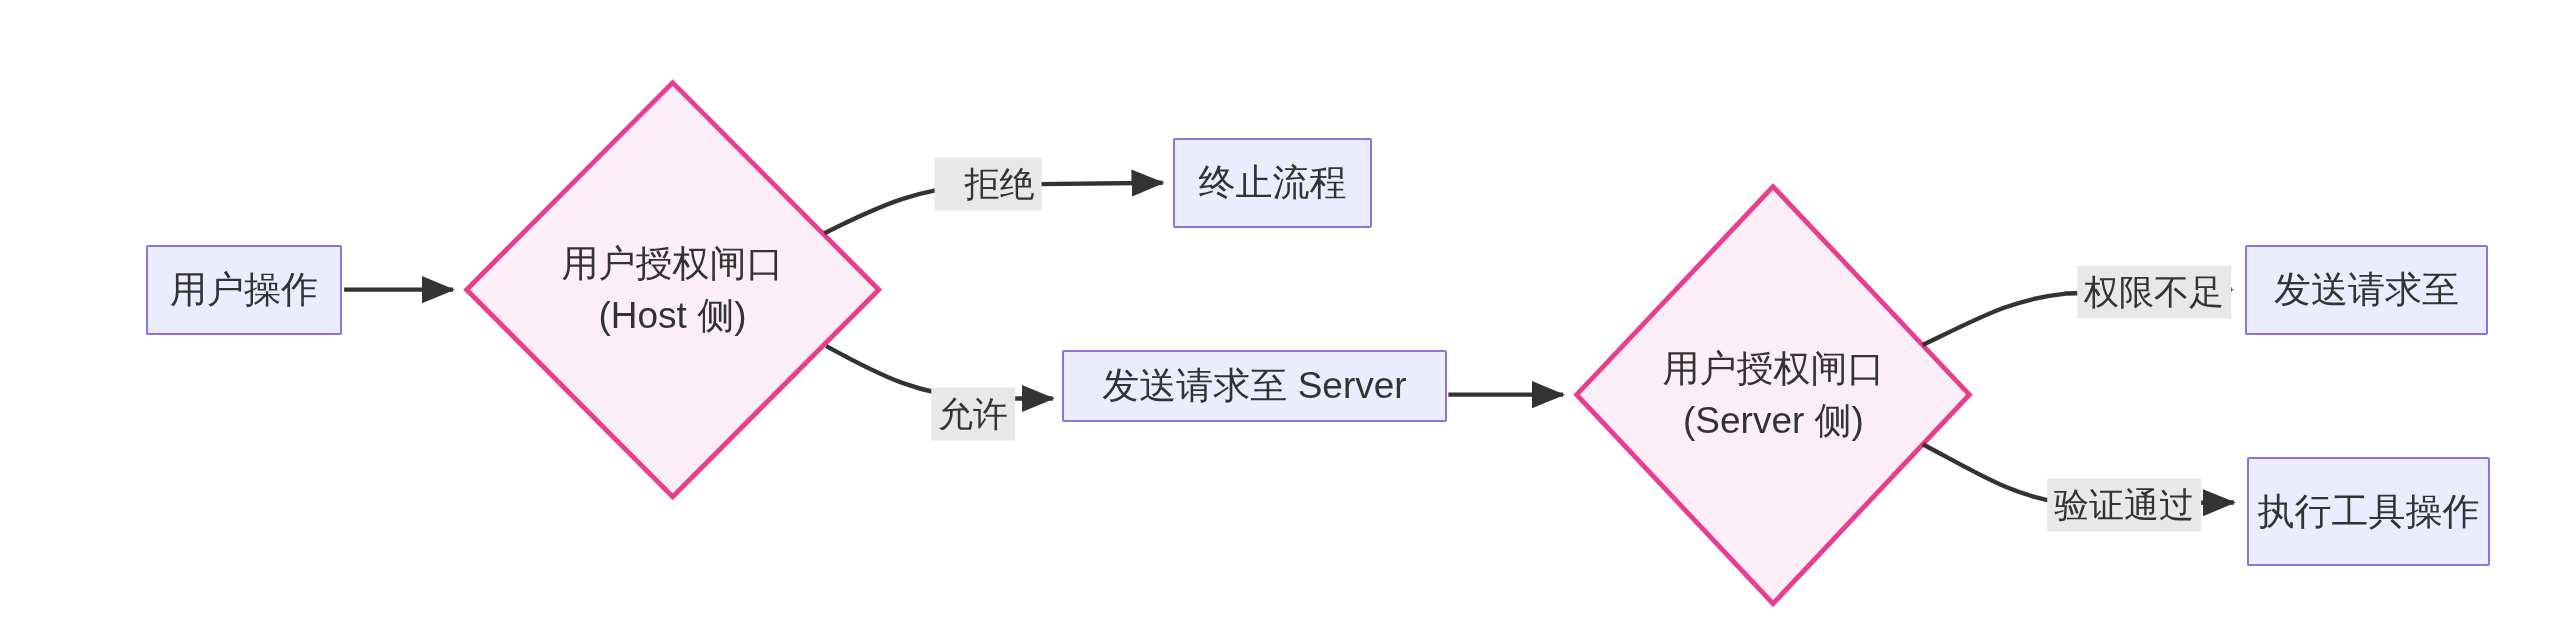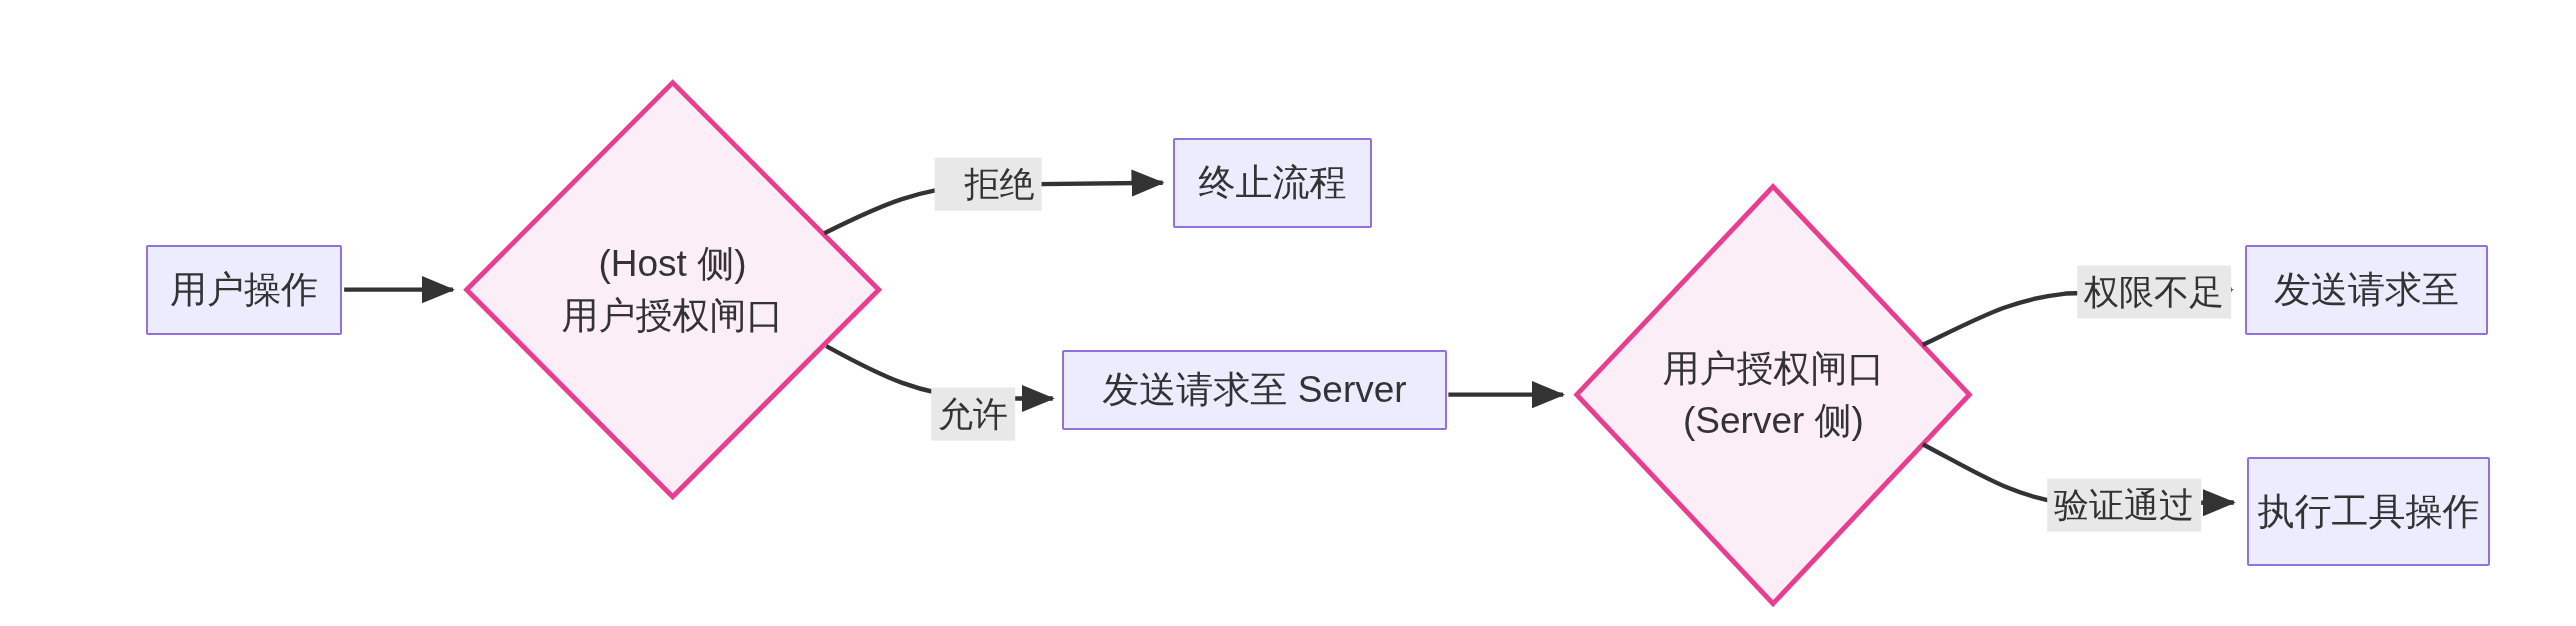--- a/index.html
+++ b/index.html
@@ -59,35 +59,35 @@
   </svg>
 
   <div class="node" style="left:1173px;top:138px;width:199px;height:90px;">
     <span>终止流程</span>
   </div>
 
   <div class="node" style="left:146px;top:245px;width:196px;height:90px;">
     <span>用户操作</span>
   </div>
 
-  <div class="node" style="left:1062px;top:350px;width:385px;height:80px;">
+  <div class="node" style="left:1062px;top:350px;width:385px;height:72px;">
     <span>发送请求至 Server</span>
   </div>
 
   <div class="node" style="left:2245px;top:245px;width:243px;height:90px;">
     <span>发送请求至</span>
   </div>
 
   <div class="node" style="left:2247px;top:457px;width:243px;height:109px;">
     <span>执行工具操作</span>
   </div>
 
   <div class="diamond-label" style="left:478px;top:233px;width:389px;height:113px;">
+    <span>用户授权闸口</span>
     <span>(Host 侧)</span>
-    <span>用户授权闸口</span>
   </div>
 
   <div class="diamond-label" style="left:1579px;top:338px;width:389px;height:113px;">
     <span>用户授权闸口</span>
     <span>(Server 侧)</span>
   </div>
 
   <div class="edge-label" style="left:988px;top:184px;padding-left:30px;">拒绝</div>
 
   <div class="edge-label" style="left:973px;top:414px;">允许</div>

